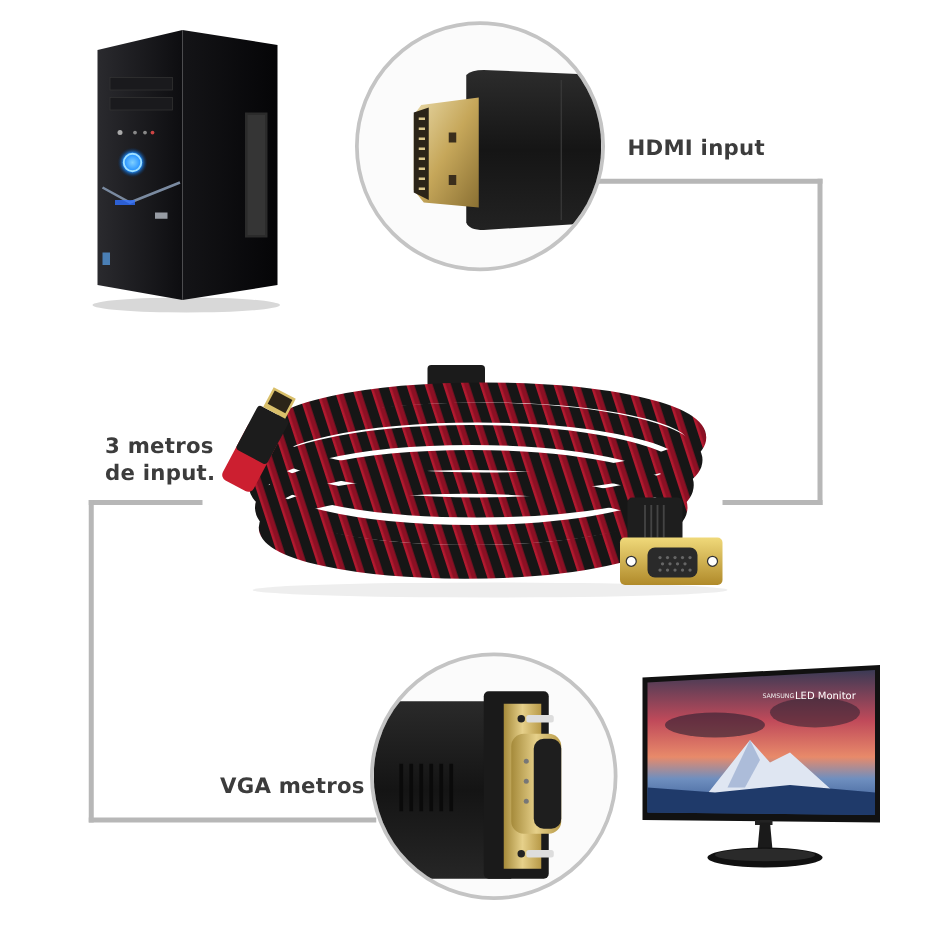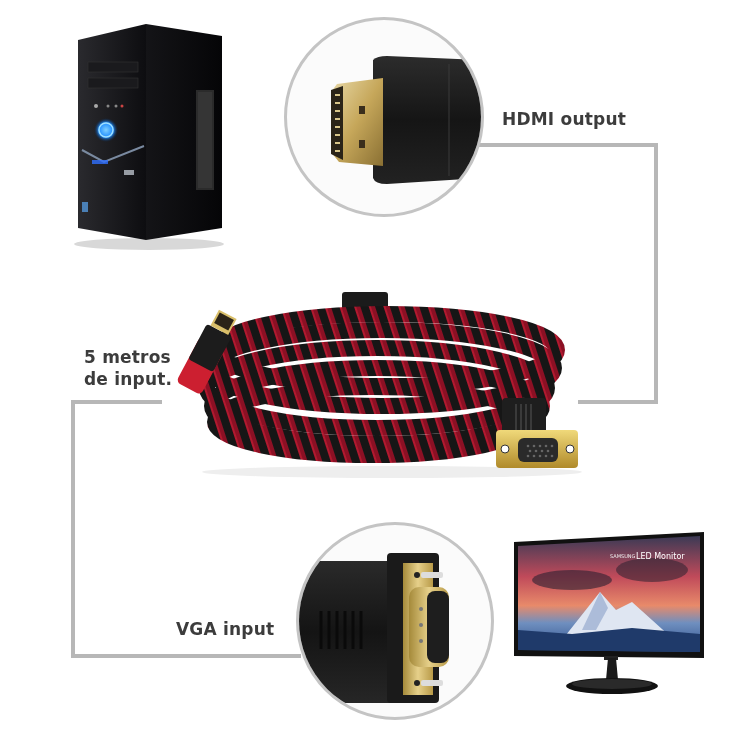--- a/index.html
+++ b/index.html
@@ -83,24 +83,24 @@
       <rect x="48" y="106" width="5" height="2"></rect>
         <rect x="48" y="114" width="5" height="2"></rect>
       <rect x="48" y="122" width="5" height="2"></rect>
         <rect x="48" y="130" width="5" height="2"></rect>
     </g>
     <rect x="72" y="86" width="6" height="8" fill="#3a2e1c"></rect>
     <rect x="72" y="120" width="6" height="8" fill="#3a2e1c"></rect>
   </svg>
 </div>
 
-<div class="abs label" style="left:502px; top:108px;">HDMI output</div>
+<div class="abs label" style="left:502px; top:108px;">HDMI input</div>
 
 <div class="abs label" style="left:84px; top:346px;">
-  <div>5 metros</div>
+  <div>3 metros</div>
   <div>de input.</div>
 </div>
 
 <div class="abs" style="left:172px; top:290px; width:420px; height:190px;">
   <svg width="420" height="190" viewBox="0 0 420 190">
     <defs>
       <pattern id="braid" width="14" height="10" patternUnits="userSpaceOnUse" patternTransform="rotate(-18)">
         <rect width="14" height="10" fill="#161616"></rect>
         <rect x="0" y="0" width="6" height="10" fill="#8c1024"></rect>
         <rect x="0" y="0" width="2" height="10" fill="#c21d33" opacity="0.7"></rect>
@@ -192,21 +192,21 @@
     <circle cx="118" cy="158" r="3" fill="#222"></circle>
     <rect x="122" y="155" width="22" height="6" rx="2" fill="#ddd"></rect>
     <g fill="#777">
       <circle cx="122" cy="84" r="2"></circle>
         <circle cx="122" cy="100" r="2"></circle>
         <circle cx="122" cy="116" r="2"></circle>
     </g>
   </svg>
 </div>
 
-<div class="abs label" style="left:176px; top:618px;">VGA input</div>
+<div class="abs label" style="left:176px; top:618px;">VGA metros</div>
 
 <div class="abs" style="left:512px; top:530px; width:196px; height:168px;text-align:right;">
   <svg width="196" height="168" viewBox="0 0 196 168">
     <defs>
       <linearGradient id="sky" x1="0" y1="0" x2="0" y2="1">
         <stop offset="0" stop-color="#3b3a55"></stop>
         <stop offset="0.35" stop-color="#c04a5a"></stop>
         <stop offset="0.6" stop-color="#e88a6a"></stop>
         <stop offset="0.75" stop-color="#6f8fbf"></stop>
         <stop offset="1" stop-color="#2d4f8a"></stop>

